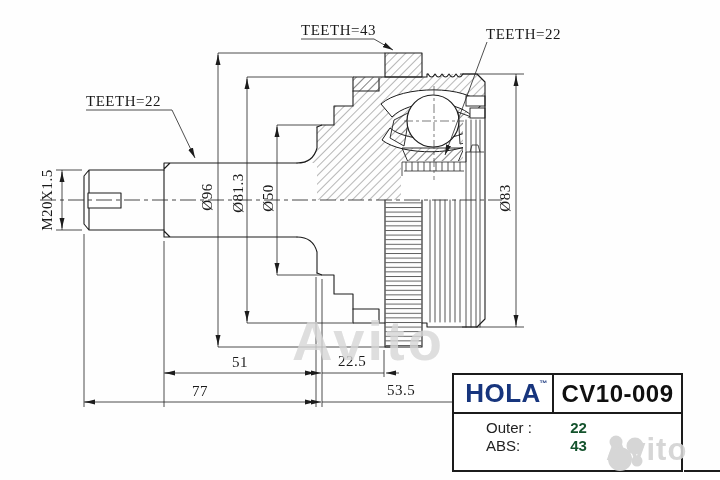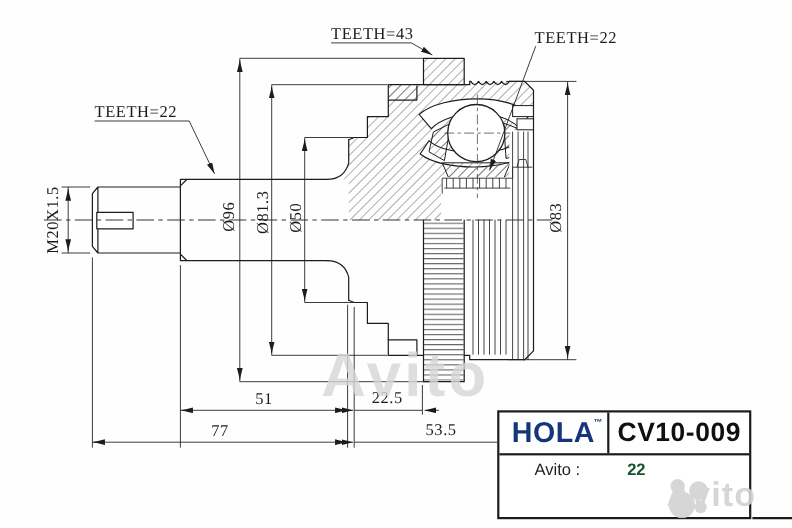--- a/index.html
+++ b/index.html
@@ -204,22 +204,26 @@
 <div class="infobox">
   <div class="ib-head">
     <div class="ib-brand">
       <span>HOLA</span>
       <span class="ib-tm">™</span>
     </div>
     <div class="ib-part">CV10-009</div>
   </div>
   <div class="ib-specs">
     <div class="ib-row">
-      <span class="ib-lab">Avito :</span>
+      <span class="ib-lab">Outer :</span>
       <span class="ib-val">22</span>
+    </div>
+    <div class="ib-row">
+      <span class="ib-lab">ABS:</span>
+      <span class="ib-val">43</span>
     </div>
   </div>
 </div>
 
 <div class="wm-center">Avito</div>
 <div class="wm-corner">
   <svg width="42" height="40" viewBox="0 0 42 40">
     <circle cx="14" cy="26" r="12" fill="#d2d2d2"></circle>
     <circle cx="10" cy="9" r="6.5" fill="#d2d2d2"></circle>
     <circle cx="29" cy="13" r="8.5" fill="#d2d2d2"></circle>

